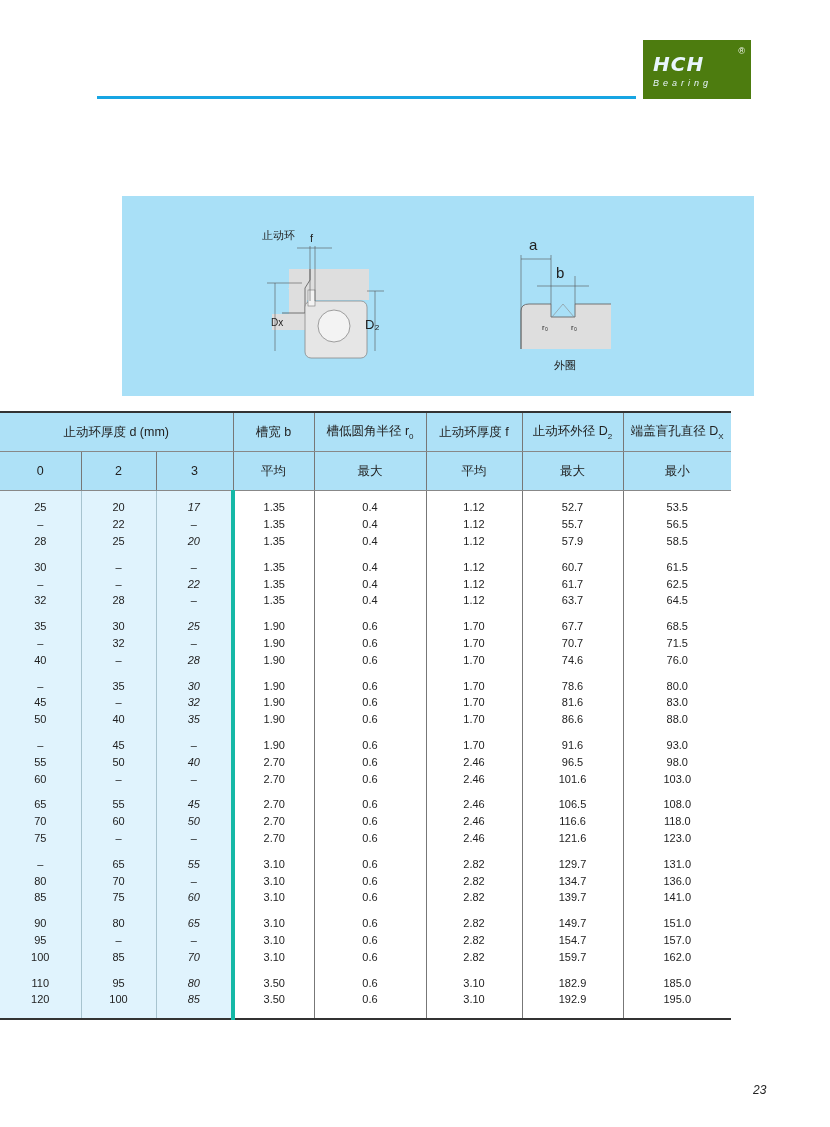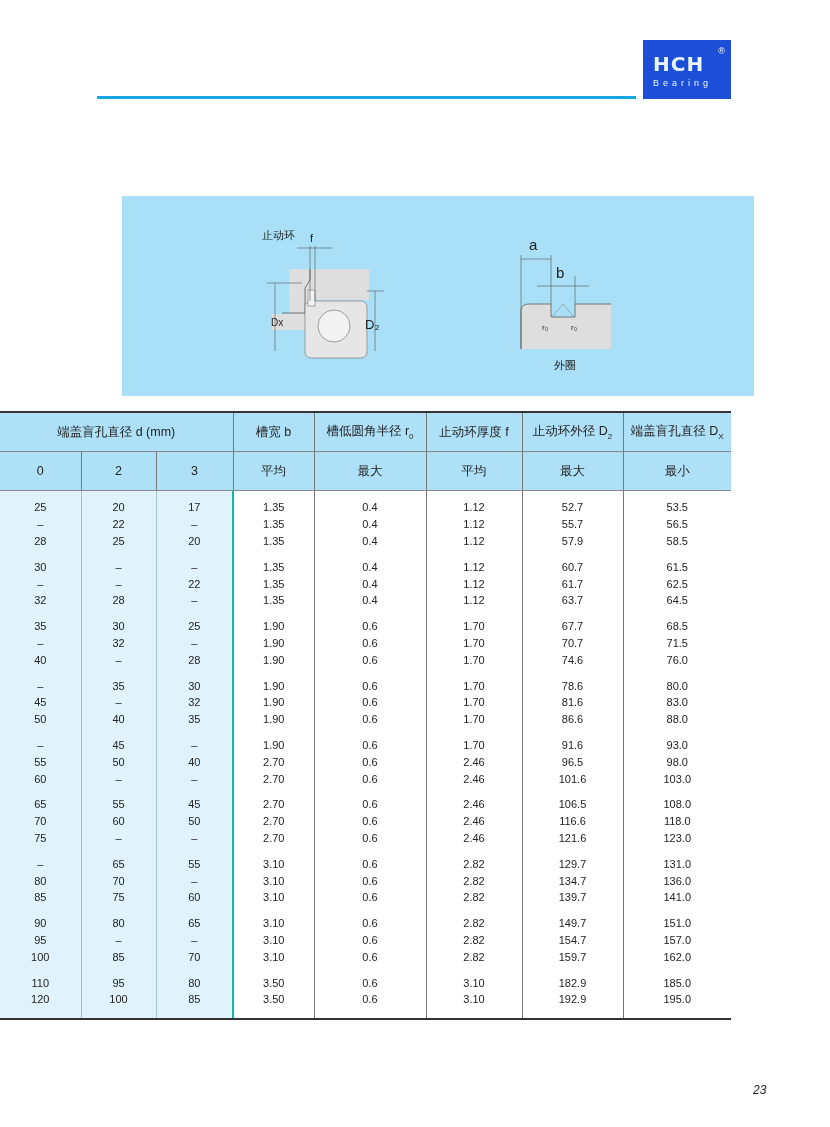--- a/index.html
+++ b/index.html
@@ -1,32 +1,32 @@
 <!DOCTYPE html>
 <html><head>
 <meta charset="utf-8">
 <style>
   html, body { margin:0; padding:0; }
   body { width:830px; height:1127px; background:#ffffff; position:relative; overflow:hidden;
          font-family:"Liberation Sans","DejaVu Sans",sans-serif; color:#222; }
   .topline { position:absolute; left:97px; top:96px; width:539px; height:3px; background:#17a5e3; }
-  .logo { position:absolute; left:643px; top:40px; width:88px; height:59px; background:#1d4ed8; color:#fff; }
+  .logo { position:absolute; left:643px; top:40px; width:108px; height:59px; background:#4d7c0f; color:#fff;font-style:italic; }
   .logo .mark { position:absolute; left:10px; top:12px; font-size:20px; font-weight:bold; letter-spacing:1px; color:#e9f6fd; font-family:"DejaVu Sans",sans-serif; }
   .logo .reg { position:absolute; right:6px; top:6px; font-size:9px; }
   .logo .sub { position:absolute; left:10px; top:38px; font-size:9px; letter-spacing:4px; color:#eaf7fe; }
   .diagram-panel { position:absolute; left:93px; top:196px; width:632px; height:200px; background:#a9e0f7;margin-left:29px; }
   .lbl { position:absolute; font-size:11px; color:#222; }
   table.spec { position:absolute; left:0; top:411px; width:731px; border-collapse:collapse; font-size:11px; }
   table.spec th { background:#aee1f7; font-weight:normal; font-size:12.5px; height:36px; border-left:1px solid #777; border-bottom:1px solid #888; }
   table.spec thead tr:first-child th { border-top:2px solid #333; }
   table.spec th:first-child { border-left:none; }
   table.spec td { text-align:center; height:16.8px; padding:0; border-left:1px solid #777; }
   table.spec td.d { background:#e0f3fd; border-left:1px solid #a7c3cf; }
   table.spec td.d:first-child { border-left:none; }
-  table.spec td.c3 { border-right:2px solid #14b8a6; }
+  table.spec td.c3 { border-right:4px solid #14b8a6;font-style:italic; }
   table.spec tr.gap td { height:9px; }
   table.spec tr.first td { padding-top:8px; }
   table.spec tr.last td { padding-bottom:10px; border-bottom:2px solid #333; }
   sub.s { font-size:8px; }
   .pagenum { position:absolute; left:753px; top:1083px; font-size:12px;font-style:italic; }
 </style>
 </head>
 <body>
 
 <div class="topline"></div>
@@ -82,21 +82,21 @@
       <col style="width:75px">
       <col style="width:77px">
     <col style="width:81px">
       <col style="width:112px">
       <col style="width:96px">
     <col style="width:101px">
       <col style="width:108px">
   </colgroup>
   <thead>
     <tr>
-      <th colspan="3">端盖盲孔直径  d  (mm)</th>
+      <th colspan="3">止动环厚度  d  (mm)</th>
       <th>槽宽 b</th>
       <th><span>槽低圆角半径 r</span><sub class="s">0</sub></th>
       <th>止动环厚度 f</th>
       <th><span>止动环外径 D</span><sub class="s">2</sub></th>
       <th><span>端盖盲孔直径 D</span><sub class="s">X</sub></th>
     </tr>
     <tr>
       <th>0</th>
       <th>2</th>
       <th>3</th>

